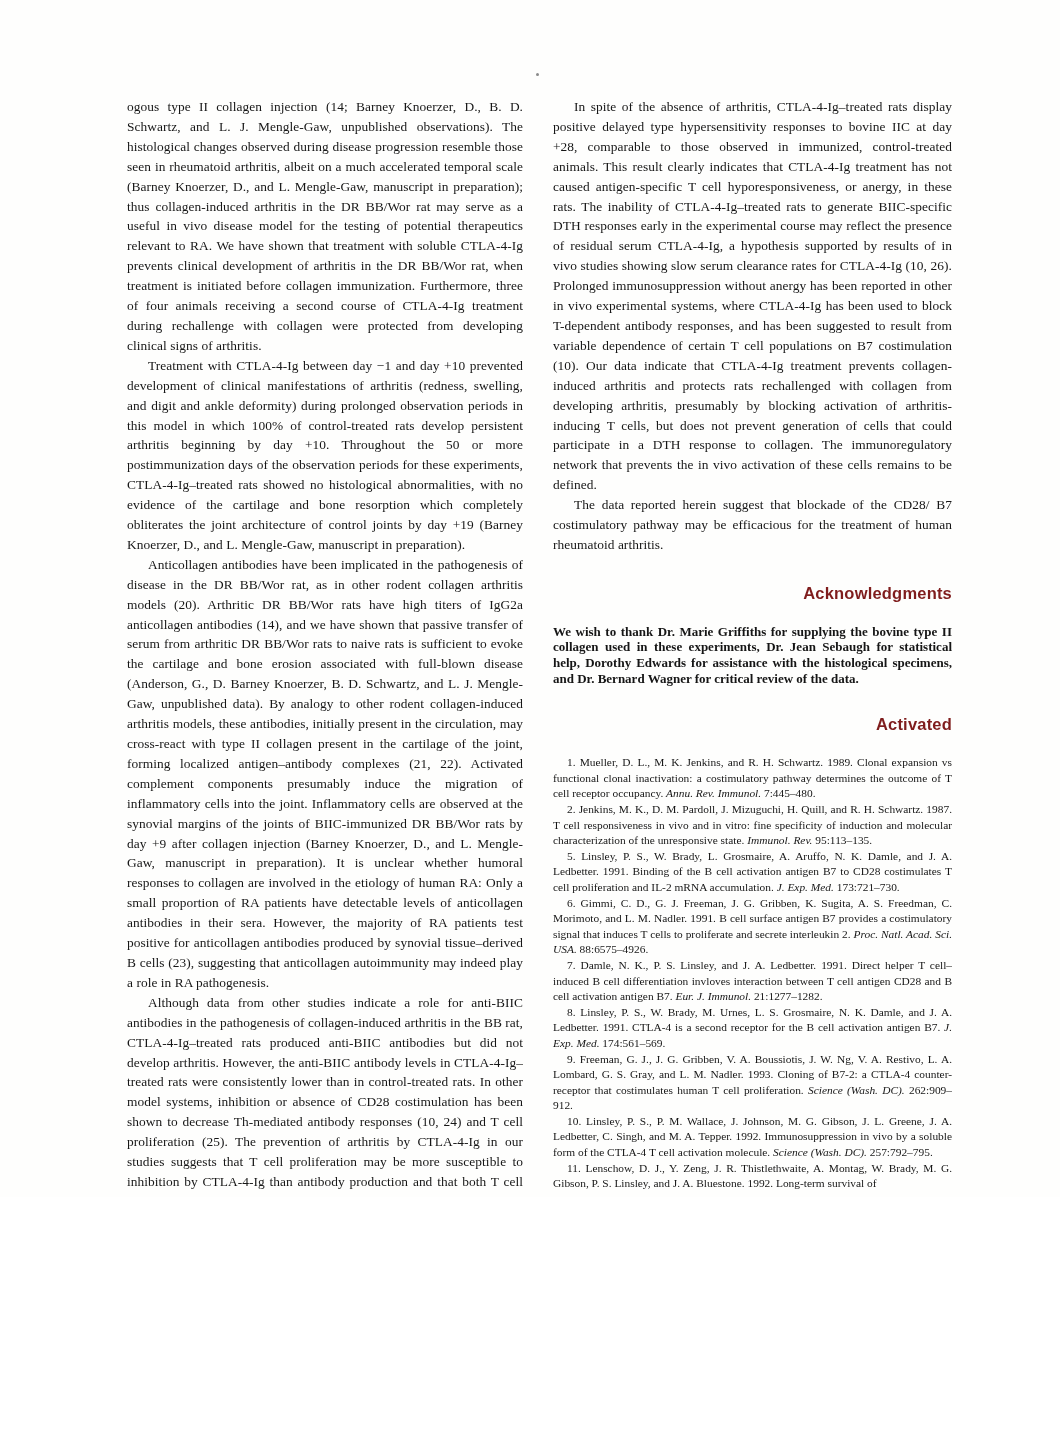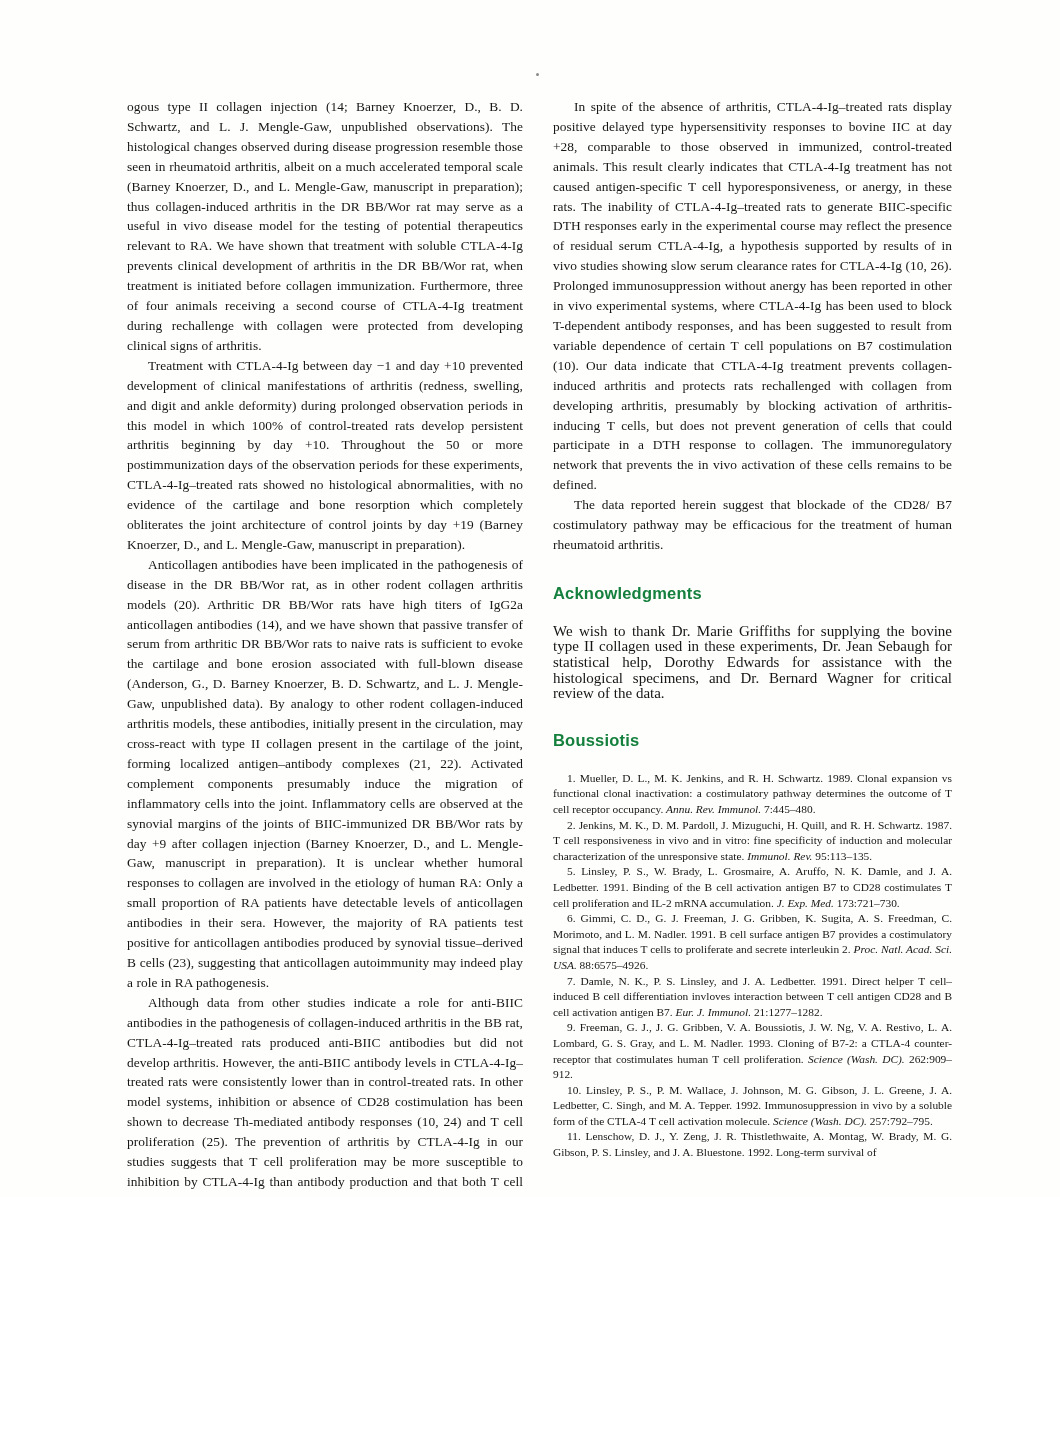--- a/index.html
+++ b/index.html
@@ -25,29 +25,30 @@
     line-height: 19.9px;
     text-align: justify;
     letter-spacing: 0.05px;
   }
   p.body.indent { text-indent: 21px; }
   h2.section {
     font-family: "Liberation Sans", sans-serif;
     font-weight: bold;
     font-size: 16.5px;
     letter-spacing: 0.2px;
-    color: #15803d;
+    color: #7f1d1d;
     margin-top: 29px;
     margin-bottom: 21px;
-    text-align: left;
+    text-align: right;
   }
   .small-text {
-    font-size: 15px;
+    font-size: 13px;
     line-height: 15.6px;
     text-align: justify;
+    font-weight: bold;
   }
   .refs { margin-top: 12px; }
   .refs p.ref {
     font-size: 11.4px;
     line-height: 15.6px;
     text-indent: 14px;
     text-align: justify;
   }
   .footer {
     position: absolute;
@@ -90,27 +91,28 @@
     <p class="body indent">Although data from other studies indicate a role for anti-BIIC antibodies in the pathogenesis of collagen-induced arthritis in the BB rat, CTLA-4-Ig–treated rats produced anti-BIIC antibodies but did not develop arthritis. However, the anti-BIIC antibody levels in CTLA-4-Ig–treated rats were consistently lower than in control-treated rats. In other model systems, inhibition or absence of CD28 costimulation has been shown to decrease Th-mediated antibody responses (10, 24) and T cell proliferation (25). The prevention of arthritis by CTLA-4-Ig in our studies suggests that T cell proliferation may be more susceptible to inhibition by CTLA-4-Ig than antibody production and that both T cell proliferation and anti-BIIC antibodies are required to produce arthritis.</p>
   </div>
 
   <div class="col col-right">
     <p class="body indent">In spite of the absence of arthritis, CTLA-4-Ig–treated rats display positive delayed type hypersensitivity responses to bovine IIC at day +28, comparable to those observed in immunized, control-treated animals. This result clearly indicates that CTLA-4-Ig treatment has not caused antigen-specific T cell hyporesponsiveness, or anergy, in these rats. The inability of CTLA-4-Ig–treated rats to generate BIIC-specific DTH responses early in the experimental course may reflect the presence of residual serum CTLA-4-Ig, a hypothesis supported by results of in vivo studies showing slow serum clearance rates for CTLA-4-Ig (10, 26). Prolonged immunosuppression without anergy has been reported in other in vivo experimental systems, where CTLA-4-Ig has been used to block T-dependent antibody responses, and has been suggested to result from variable dependence of certain T cell populations on B7 costimulation (10). Our data indicate that CTLA-4-Ig treatment prevents collagen-induced arthritis and protects rats rechallenged with collagen from developing arthritis, presumably by blocking activation of arthritis-inducing T cells, but does not prevent generation of cells that could participate in a DTH response to collagen. The immunoregulatory network that prevents the in vivo activation of these cells remains to be defined.</p>
     <p class="body indent">The data reported herein suggest that blockade of the CD28/ B7 costimulatory pathway may be efficacious for the treatment of human rheumatoid arthritis.</p>
 
     <h2 class="section">Acknowledgments</h2>
     <p class="small-text">We wish to thank Dr. Marie Griffiths for supplying the bovine type II collagen used in these experiments, Dr. Jean Sebaugh for statistical help, Dorothy Edwards for assistance with the histological specimens, and Dr. Bernard Wagner for critical review of the data.</p>
 
-    <h2 class="section">Boussiotis</h2>
+    <h2 class="section">Activated</h2>
     <div class="refs">
         <p class="ref"><span>1. Mueller, D. L., M. K. Jenkins, and R. H. Schwartz. 1989. Clonal expansion vs functional clonal inactivation: a costimulatory pathway determines the outcome of T cell receptor occupancy. </span><i>Annu. Rev. Immunol.</i><span> 7:445–480.</span></p>
         <p class="ref"><span>2. Jenkins, M. K., D. M. Pardoll, J. Mizuguchi, H. Quill, and R. H. Schwartz. 1987. T cell responsiveness in vivo and in vitro: fine specificity of induction and molecular characterization of the unresponsive state. </span><i>Immunol. Rev.</i><span> 95:113–135.</span></p>
         <p class="ref"><span>5. Linsley, P. S., W. Brady, L. Grosmaire, A. Aruffo, N. K. Damle, and J. A. Ledbetter. 1991. Binding of the B cell activation antigen B7 to CD28 costimulates T cell proliferation and IL-2 mRNA accumulation. </span><i>J. Exp. Med.</i><span> 173:721–730.</span></p>
         <p class="ref"><span>6. Gimmi, C. D., G. J. Freeman, J. G. Gribben, K. Sugita, A. S. Freedman, C. Morimoto, and L. M. Nadler. 1991. B cell surface antigen B7 provides a costimulatory signal that induces T cells to proliferate and secrete interleukin 2. </span><i>Proc. Natl. Acad. Sci. USA.</i><span> 88:6575–4926.</span></p>
         <p class="ref"><span>7. Damle, N. K., P. S. Linsley, and J. A. Ledbetter. 1991. Direct helper T cell–induced B cell differentiation invloves interaction between T cell antigen CD28 and B cell activation antigen B7. </span><i>Eur. J. Immunol.</i><span> 21:1277–1282.</span></p>
+        <p class="ref"><span>8. Linsley, P. S., W. Brady, M. Urnes, L. S. Grosmaire, N. K. Damle, and J. A. Ledbetter. 1991. CTLA-4 is a second receptor for the B cell activation antigen B7. </span><i>J. Exp. Med.</i><span> 174:561–569.</span></p>
         <p class="ref"><span>9. Freeman, G. J., J. G. Gribben, V. A. Boussiotis, J. W. Ng, V. A. Restivo, L. A. Lombard, G. S. Gray, and L. M. Nadler. 1993. Cloning of B7-2: a CTLA-4 counter-receptor that costimulates human T cell proliferation. </span><i>Science (Wash. DC).</i><span> 262:909–912.</span></p>
         <p class="ref"><span>10. Linsley, P. S., P. M. Wallace, J. Johnson, M. G. Gibson, J. L. Greene, J. A. Ledbetter, C. Singh, and M. A. Tepper. 1992. Immunosuppression in vivo by a soluble form of the CTLA-4 T cell activation molecule. </span><i>Science (Wash. DC).</i><span> 257:792–795.</span></p>
         <p class="ref"><span>11. Lenschow, D. J., Y. Zeng, J. R. Thistlethwaite, A. Montag, W. Brady, M. G. Gibson, P. S. Linsley, and J. A. Bluestone. 1992. Long-term survival of</span></p>
       </div>
   </div>
 
   <div class="footer">
     <span class="folio">992</span>
     <span class="running-title">Barney Knoerzer et al.</span>
   </div>

